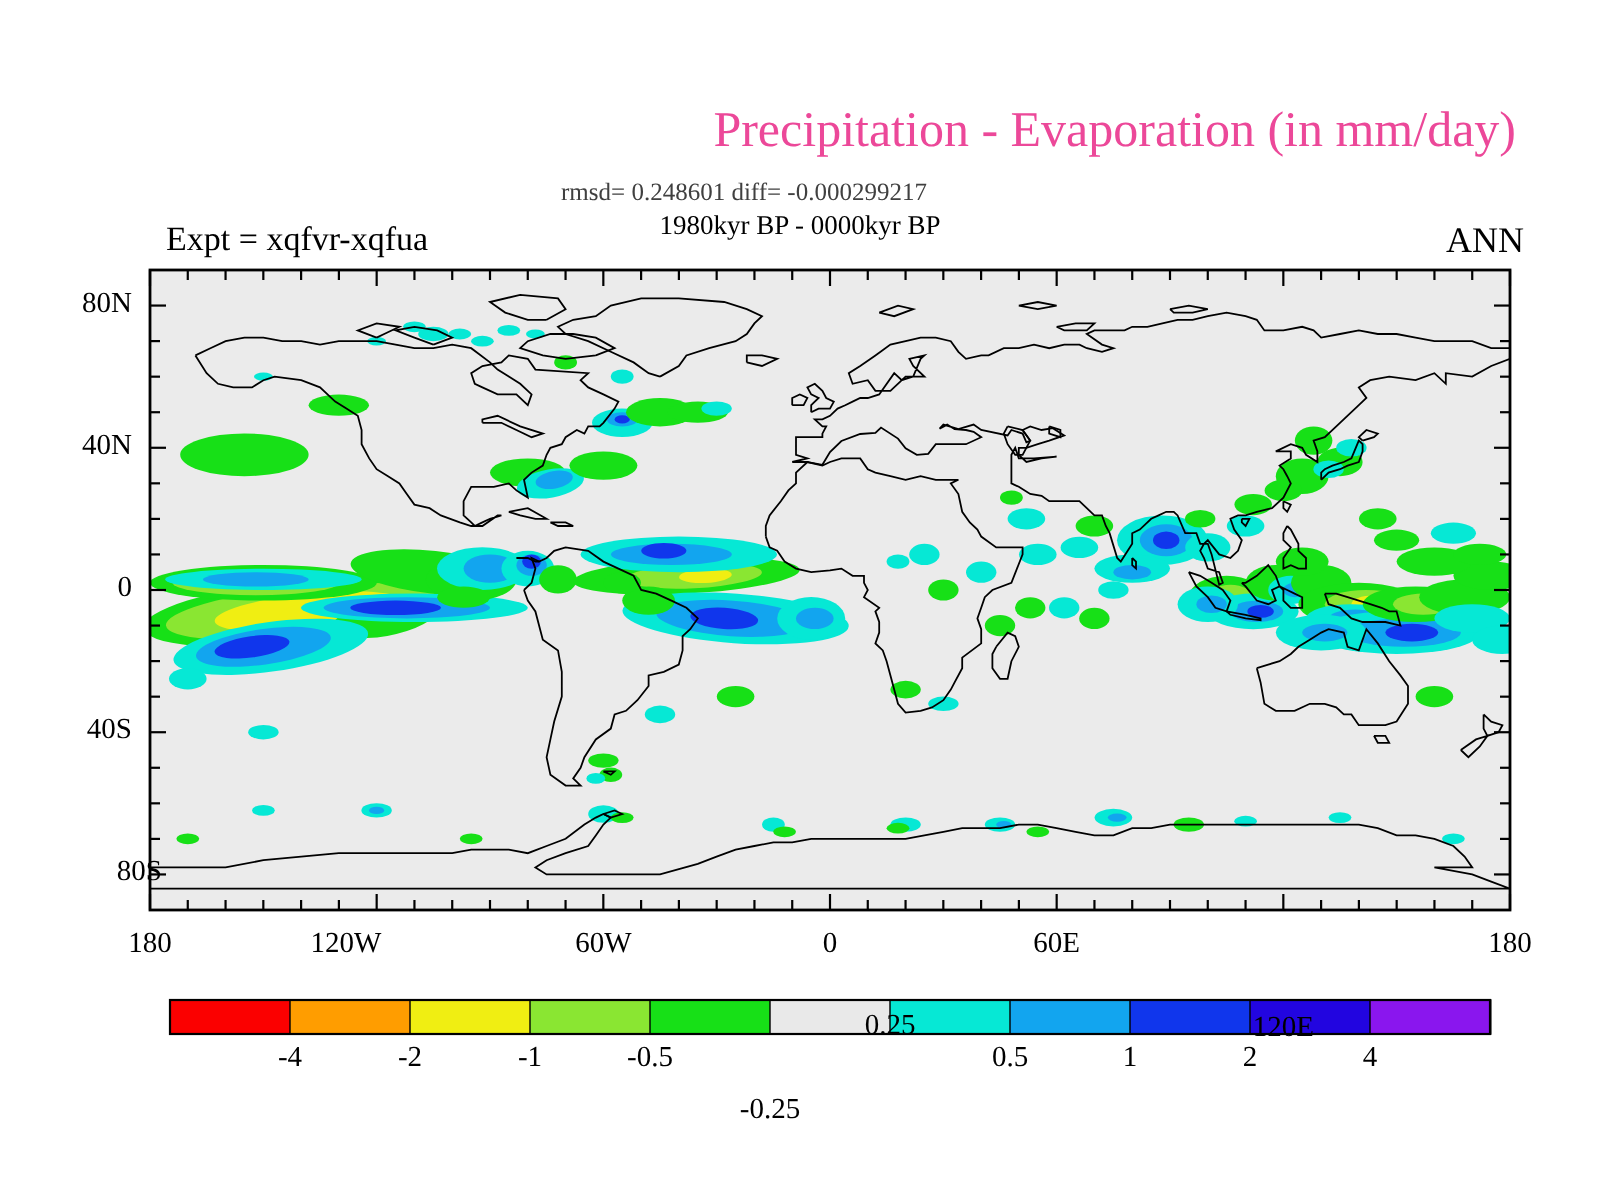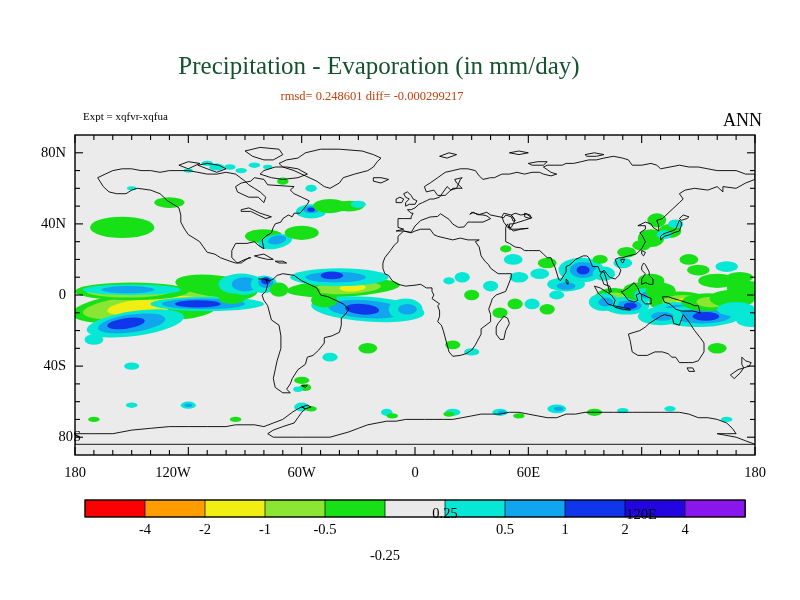--- a/index.html
+++ b/index.html
@@ -1,25 +1,25 @@
 <!DOCTYPE html>
 <html><head>
 <meta charset="utf-8">
 <style>
   html,body{margin:0;padding:0;background:#ffffff;}
   body{width:800px;height:600px;overflow:hidden;
        font-family:"Liberation Serif",serif;color:#000;}
   #stage{position:relative;width:800px;height:600px;background:#fff;}
 
-  .ttl{position:absolute;left:0;width:758px;text-align:center;
-       font-family:"Liberation Serif",serif;font-size:25px;color:#14532d;
+  .ttl{position:absolute;left:0;width:758px;text-align:right;
+       font-family:"Liberation Serif",serif;font-size:25px;color:#ec4899;
        letter-spacing:0px;}
   .sub{position:absolute;left:0;width:744px;text-align:center;
-       font-family:"Liberation Serif",serif;font-size:12.5px;color:#c2410c;}
-  .hdrL{position:absolute;font-family:"Liberation Serif",serif;font-size:11px;text-align:center;}
+       font-family:"Liberation Serif",serif;font-size:12.5px;color:#404040;}
+  .hdrL{position:absolute;font-family:"Liberation Serif",serif;font-size:17px;text-align:center;}
   .hdrC{position:absolute;left:0;width:800px;text-align:center;
         font-family:"Liberation Serif",serif;font-size:13.5px;}
   .hdrR{position:absolute;font-family:"Liberation Serif",serif;font-size:18px;margin-left:23px;}
 
   .tklbl{position:absolute;font-family:"Liberation Serif",serif;font-size:14.5px;
          color:#000;white-space:nowrap;}
   .ylbl{text-align:right;}
   .xlbl{text-align:center;}
   .cblbl{position:absolute;font-family:"Liberation Serif",serif;font-size:14.5px;
          text-align:center;white-space:nowrap;}
@@ -29,20 +29,21 @@
 <body>
 
 <div id="stage">
 
   <div class="ttl" style="top:52px;">Precipitation - Evaporation (in mm/day)</div>
 
   <div class="sub" style="top:89px;">rmsd= 0.248601 diff= -0.000299217</div>
 
   <div class="hdrL" style="left:83px;top:110px;">Expt = xqfvr-xqfua</div>
 
+  <div class="hdrC" style="top:105px;">1980kyr BP - 0000kyr BP</div>
 
   <div class="hdrR" style="right:38px;top:110px;">ANN</div>
 
   <svg id="mapsvg" width="800" height="600" style="position:absolute;left:0;top:0;">
     <defs>
       <clipPath id="pclip">
           <rect x="75" y="135" width="680" height="320"></rect>
         </clipPath>
     </defs>
 

